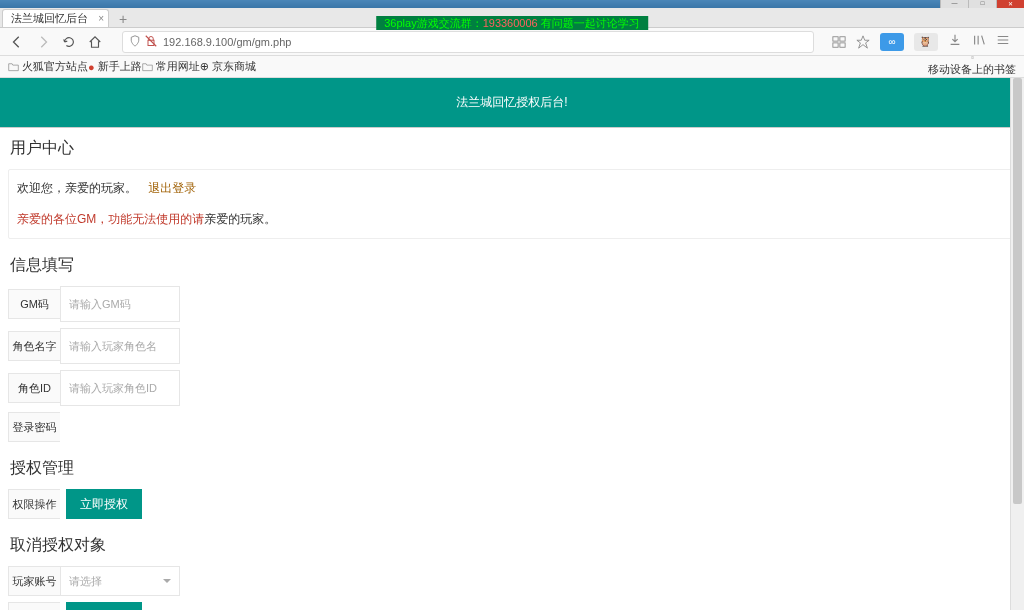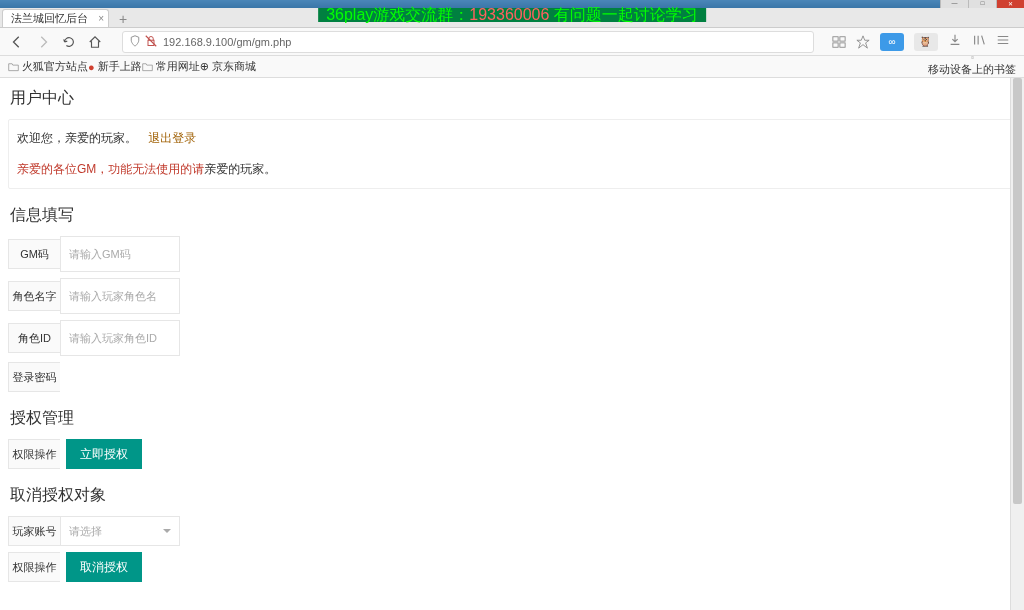--- a/index.html
+++ b/index.html
@@ -28,21 +28,21 @@
 .ext-cloud { background: #3d9ae8; color: #fff; }
 .ext-owl { background: #e8e8e8; }
 .ext-dl { width: 14px; color: #888; }
 .ext-menu { width: 14px; color: #888; }
 
 .bookmark-bar { height: 22px; background: #f9f9f9; border-bottom: 1px solid #ddd; display: flex; padding: 0 8px; font-size: 11px; }
 .bm-item { display: flex; align-items: center; gap: 3px; color: #333; cursor: pointer; }
 .bm-folder { width: 11px; height: 11px; }
 .bm-right { margin-left: auto; display: flex; align-items: center; gap: 3px; flex-direction: column; }
 
-.top-banner { position: absolute; top: 8px; left: 50%; transform: translateX(-50%); background: #008040; color: #00ff00; font-size: 16px; padding: 0 8px; height: 14px; line-height: 14px; z-index: 10; }
+.top-banner { position: absolute; top: 16px; left: 50%; transform: translateX(-50%); background: #008040; color: #00ff00; font-size: 11px; padding: 0 8px; height: 14px; line-height: 14px; z-index: 10; }
 .top-banner .num { color: #ff6060; }
 
 .page { background: #fff; }
 .teal-header { background: #009688; color: #fff; text-align: center; padding: 16px 0; font-size: 12px; border-bottom: 1px solid #ccc; }
 
 .content { padding: 0 8px; }
 .section-title { font-size: 16px; font-weight: 500; color: #333; padding: 10px 2px; }
 .panel { border: 1px solid #eee; border-radius: 2px; padding: 10px 8px; margin-bottom: 6px; background: #fff; }
 .welcome { font-size: 12px; }
 .logout-link { color: #a16207; cursor: pointer; margin-left: 8px; }
@@ -162,20 +162,21 @@
     </div>
   <div class="bm-right bm-item">
       <svg width="11" height="11" viewBox="0 0 16 16">
         <rect x="4" y="1" width="8" height="14" rx="1" fill="none" stroke="#333"></rect>
       </svg>
       <span>移动设备上的书签</span>
     </div>
 </div>
 
 <div class="page">
+  <div class="teal-header"><span>法兰城回忆授权后台!</span></div>
 
   <div class="content">
     <div class="section-title">用户中心</div>
     <div class="panel">
       <div class="welcome">
         <span>欢迎您，亲爱的玩家。</span>
         <span class="logout-link">退出登录</span>
       </div>
       <div class="warn-text">
         <span>亲爱的各位GM，功能无法使用的请</span><span class="black">亲爱的玩家。</span>

